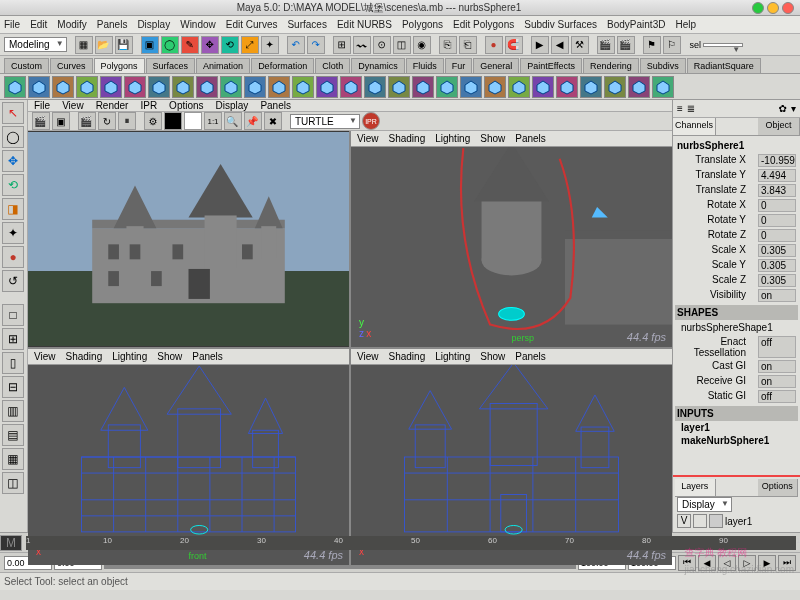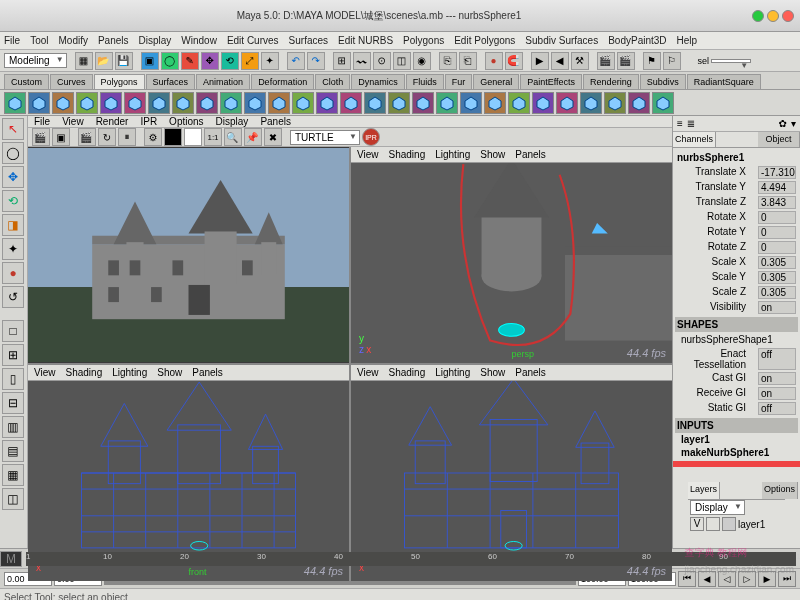--- a/index.html
+++ b/index.html
@@ -1,17 +1,17 @@
 <!DOCTYPE html>
 <html><head>
 <meta charset="utf-8">
 <style>
 * { margin:0; padding:0; box-sizing:border-box; font-family:Tahoma,sans-serif; font-size:10px; }
 body { background:#d8d8d4; width:800px; height:600px; overflow:hidden; position:relative; }
-.titlebar { height:32px; background:linear-gradient(#e8e8e8,#d0d0d0); display:flex; align-items:center; padding:0 6px; border-bottom:1px solid #999; }
+.titlebar { height:16px; background:linear-gradient(#e8e8e8,#d0d0d0); display:flex; align-items:center; padding:0 6px; border-bottom:1px solid #999; }
 .titlebar .title { flex:1; text-align:center; color:#333; }
 .winbtns { display:flex; gap:3px; }
 .winbtn { width:12px; height:12px; border-radius:50%; border:1px solid #888; }
 .winbtn.r{background:#ff5f56}.winbtn.y{background:#ffbd2e}.winbtn.g{background:#27c93f}
 .menubar { height:18px; background:#e8e8e4; display:flex; align-items:center; padding:0 4px; gap:10px; border-bottom:1px solid #b0b0b0; }
 .menubar span { color:#222; cursor:default; }
 .toolbar { height:22px; background:#dcdcd8; display:flex; align-items:center; padding:0 4px; gap:2px; border-bottom:1px solid #aaa; }
 .dropdown { background:#fff; border:1px solid #888; padding:1px 16px 1px 4px; font-size:10px; position:relative; }
 .dropdown::after{content:"▼";position:absolute;right:2px;top:1px;font-size:8px;color:#555}
 .tbtn { width:18px; height:18px; background:#c8c8c4; border:1px solid #999; display:inline-flex; align-items:center; justify-content:center; font-size:10px; }
@@ -36,21 +36,21 @@
 .rightpanel { width:128px; background:#e0e0dc; border-left:1px solid #999; display:flex; flex-direction:column; overflow:hidden; }
 .rtabs { height:18px; display:flex; border-bottom:1px solid #999;gap:42px; }
 .rtab { flex:1; text-align:center; padding:2px; font-size:9px; background:#c8c8c4; border-right:1px solid #999; }
 .rtab.active{background:#e8e8e4}
 .channels { padding:2px; font-size:9px; }
 .objname { font-weight:bold; padding:2px; }
 .chrow { display:flex; justify-content:space-between; padding:1px 2px; }
 .chrow .lbl { text-align:right; flex:1; padding-right:12px; }
 .chrow .val { width:38px; background:#cfcfcb; border:1px solid #aaa; text-align:left; padding:0 2px; }
 .sect { background:#b8b8b4; font-weight:bold; padding:2px; margin-top:2px; }
-.layerspanel { border-top:6px solid #ef4444; padding:15px; }
+.layerspanel { border-top:2px solid #ef4444; padding:2px; }
 .timebar { height:20px; background:#d0d0cc; display:flex; align-items:center; border-top:1px solid #999; }
 .timeslider { flex:1; height:14px; background:#4a4a48; margin:0 4px; position:relative; }
 .timeslider .mark{position:absolute;top:0;color:#ccc;font-size:8px}
 .rangebar { height:20px; background:#d0d0cc; display:flex; align-items:center; padding:0 4px; gap:2px; border-top:1px solid #aaa; }
 .rangebox { width:48px; background:#fff; border:1px solid #888; padding:1px 2px; font-size:9px; }
 .rangeslider { flex:1; height:12px; background:#888; }
 .playbtn { width:18px; height:16px; background:#c8c8c4; border:1px solid #888; display:flex; align-items:center; justify-content:center; font-size:9px; }
 .cmdbar { height:18px; background:#e0e0dc; display:flex; align-items:center; padding:0 4px; border-top:1px solid #aaa; font-size:9px; color:#555; }
 .castle-wire { stroke:#3355dd; stroke-width:0.8; fill:none; }
 .watermark{position:absolute;bottom:24px;right:6px;color:#e28;font-size:14px;opacity:.5;z-index:99}
@@ -62,21 +62,21 @@
   <span class="title">Maya 5.0: D:\MAYA MODEL\城堡\scenes\a.mb  ---  nurbsSphere1</span>
   <div class="winbtns">
     <div class="winbtn g"></div>
     <div class="winbtn y"></div>
     <div class="winbtn r"></div>
   </div>
 </div>
 
 <div class="menubar" id="menubar">
     <span>File</span>
-    <span>Tool</span>
+    <span>Edit</span>
     <span>Modify</span>
     <span>Panels</span>
     <span>Display</span>
     <span>Window</span>
     <span>Edit Curves</span>
     <span>Surfaces</span>
     <span>Edit NURBS</span>
     <span>Polygons</span>
     <span>Edit Polygons</span>
     <span>Subdiv Surfaces</span>
@@ -116,21 +116,21 @@
   <div class="sep"></div>
   <div class="tbtn">▶</div>
   <div class="tbtn">◀</div>
   <div class="tbtn">⚒</div>
   <div class="sep"></div>
   <div class="tbtn">🎬</div>
   <div class="tbtn">🎬</div>
   <div class="sep"></div>
   <div class="tbtn">⚑</div>
   <div class="tbtn">⚐</div>
-  <div style="margin-left:15px;font-size:9px">sel</div>
+  <div style="margin-left:7px;font-size:9px">sel</div>
   <div class="dropdown" style="width:40px"></div>
 </div>
 
 <div class="tabbar" id="shelftabs">
     <div class="tab">Custom</div>
     <div class="tab">Curves</div>
     <div class="tab active">Polygons</div>
     <div class="tab">Surfaces</div>
     <div class="tab">Animation</div>
     <div class="tab">Deformation</div>
@@ -464,21 +464,21 @@
     </div>
     <div class="rtabs">
       <div class="rtab active">Channels</div>
       <div class="rtab">Object</div>
     </div>
     <div class="channels">
       <div class="objname">nurbsSphere1</div>
       <div id="chattrs">
           <div class="chrow">
             <span class="lbl">Translate X</span>
-            <span class="val">-17.310</span>
+            <span class="val">-10.959</span>
           </div>
           <div class="chrow">
             <span class="lbl">Translate Y</span>
             <span class="val">4.494</span>
           </div>
           <div class="chrow">
             <span class="lbl">Translate Z</span>
             <span class="val">3.843</span>
           </div>
           <div class="chrow">

